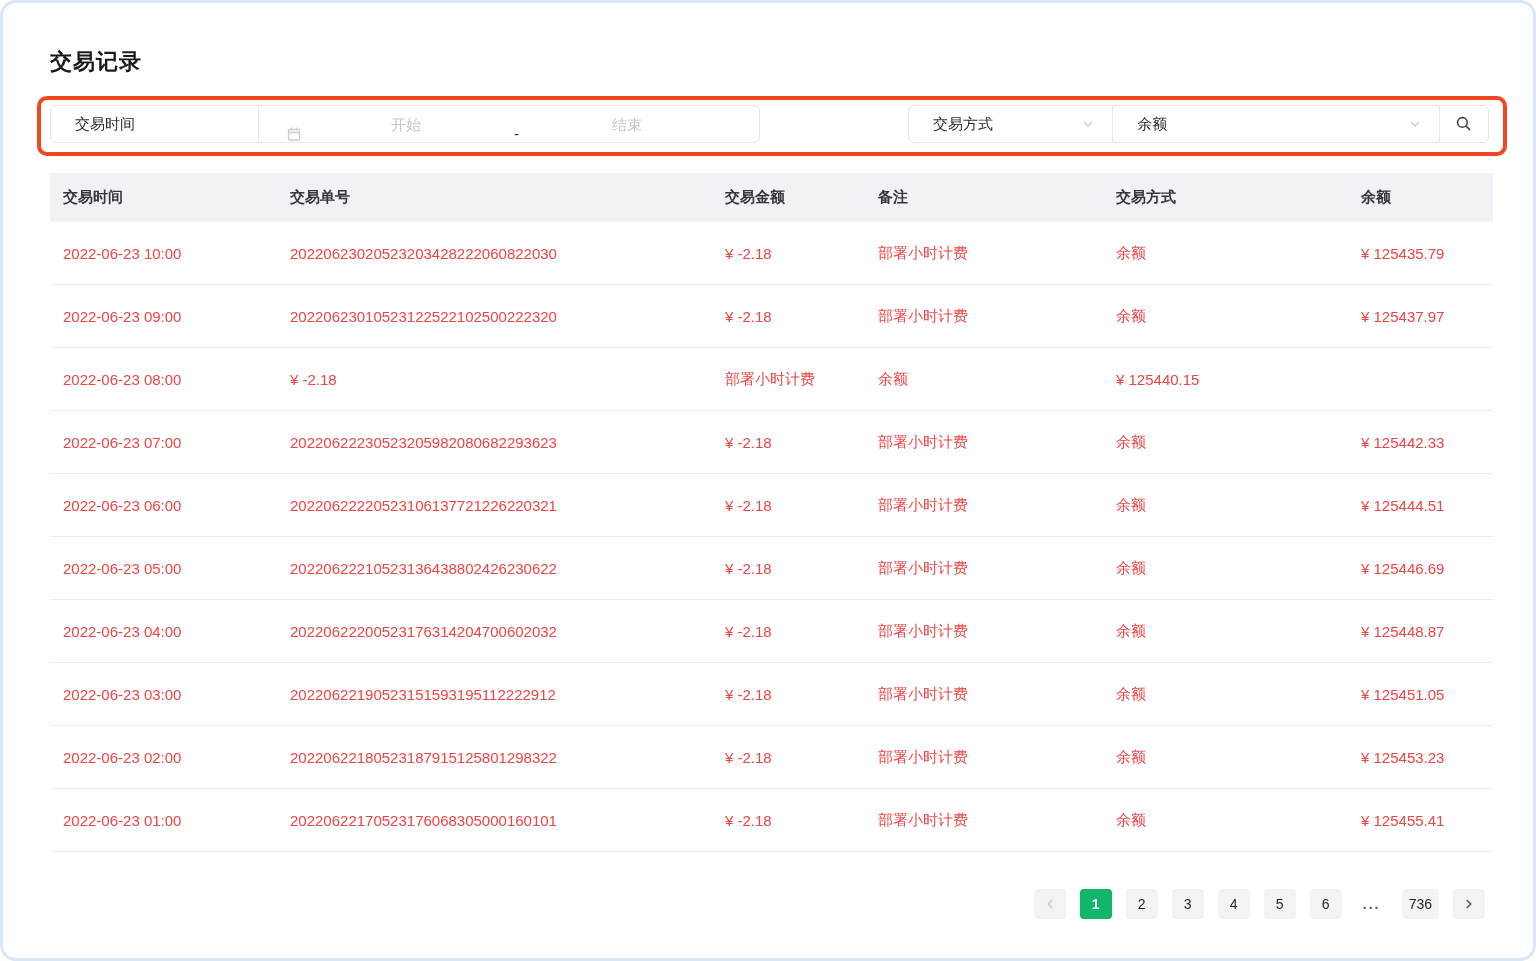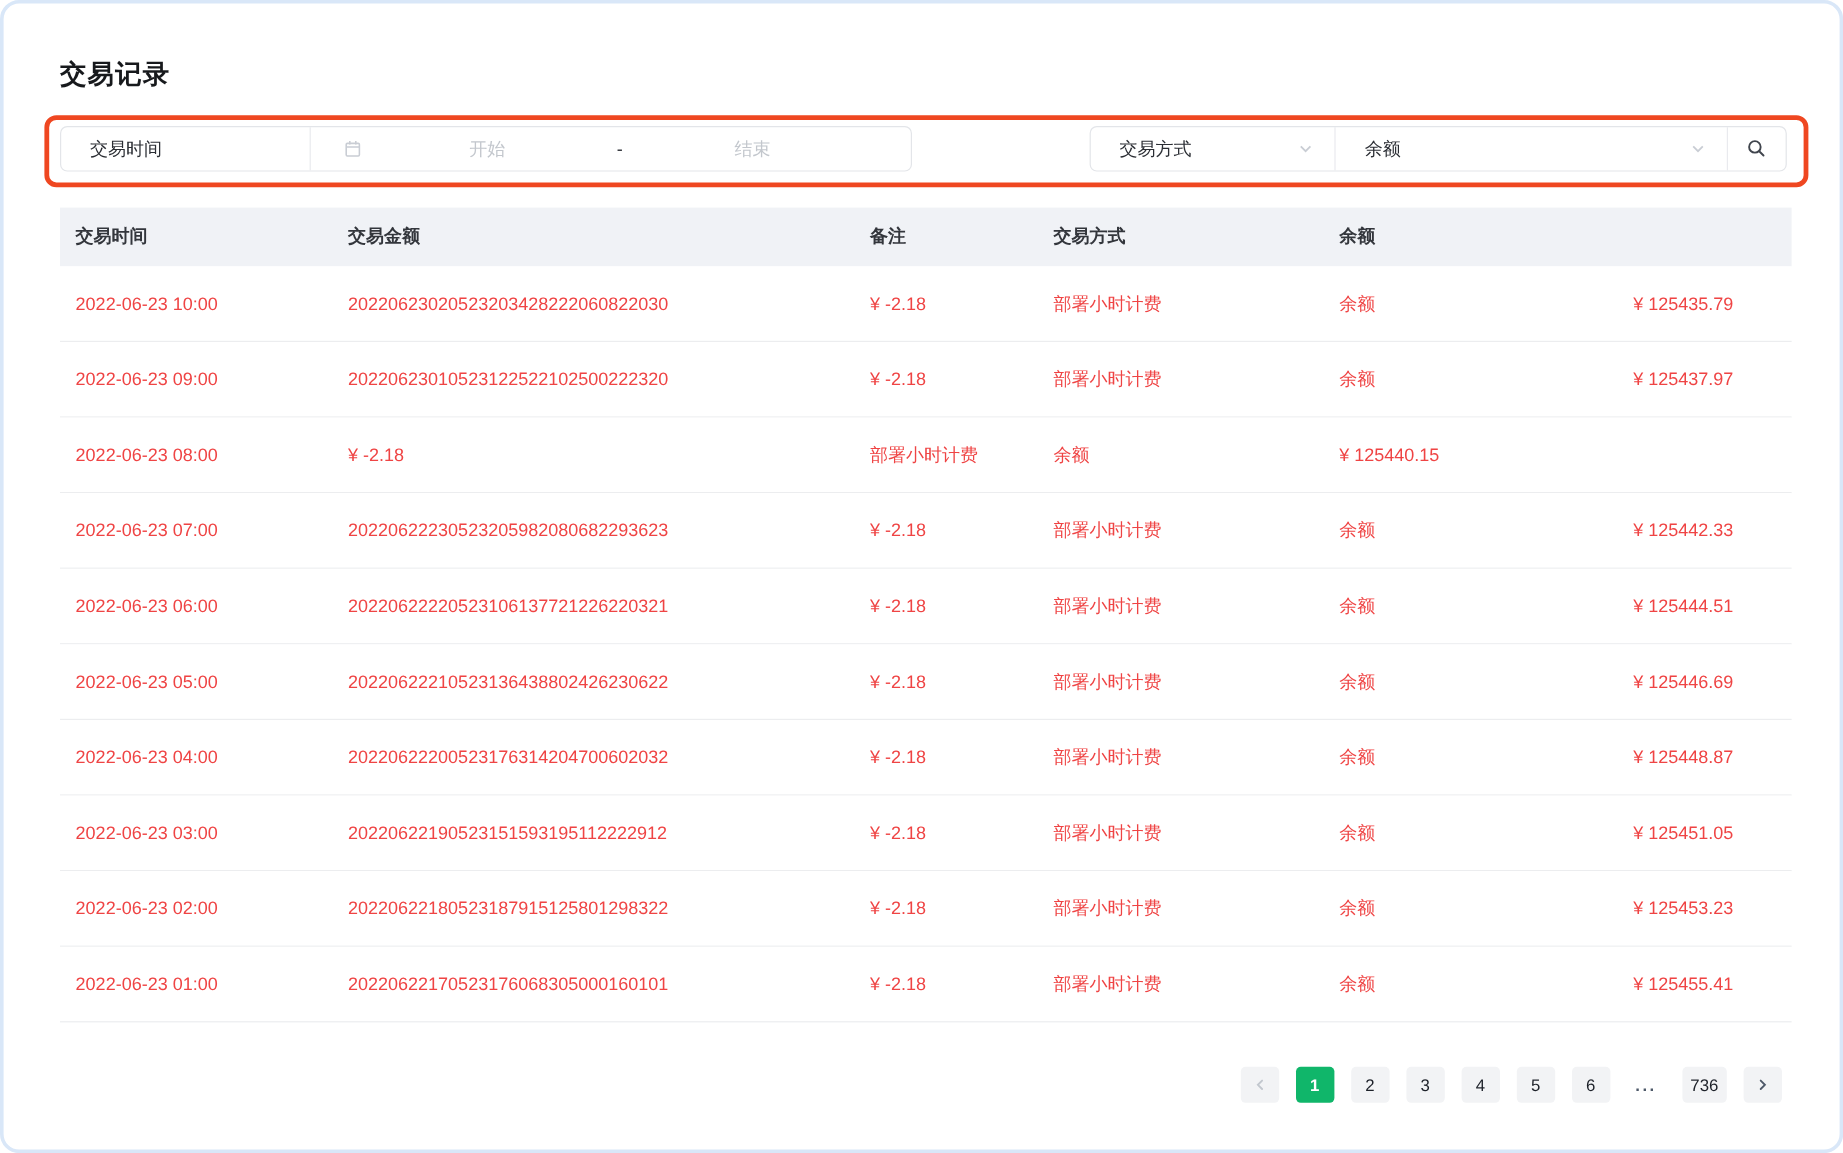--- a/index.html
+++ b/index.html
@@ -27,21 +27,21 @@
   
   .filter-group {
     position:absolute; top:102px; height:38px;
     border:1px solid #e3e5e9; border-radius:6px;
     display:flex; align-items:center; background:#fff; font-size:15px;
   }
   .fg-left  { left:47px;  width:710px; }
   .fg-right { left:905px; width:581px; }
   .fg-divider { width:1px; align-self:stretch; background:#e9eaee; }
   .time-label-section { width:207px; padding-left:24px; color:#2a2d33; }
-  .date-section { flex:1; display:flex; align-items:center; height:100%; }
+  .date-section { flex:1; display:flex; align-items:flex-end; height:100%; }
   .cal-icon { margin-left:27px; display:flex; }
   .date-input {
     flex:1; min-width:0; border:none; outline:none; background:transparent;
     text-align:center; font-size:15px; height:100%;
     font-family:"Liberation Sans","DejaVu Sans",sans-serif; color:#2a2d33;
   }
   .date-input::placeholder { color:#c3c7cd; }
   .date-sep { color:#2a2d33; padding:0 4px; }
   .select-section {
     display:flex; align-items:center; justify-content:space-between;
@@ -137,20 +137,21 @@
           <circle cx="7.4" cy="7.4" r="4.8"></circle>
           <line x1="11" y1="11" x2="14.6" y2="14.6"></line>
         </svg>
       </span>
     </div>
   </div>
 
   <div class="table">
     <div class="t-head">
       <div>交易时间</div>
+      <div>交易单号</div>
       <div>交易金额</div>
       <div>备注</div>
       <div>交易方式</div>
       <div>余额</div>
     </div>
     <div>
         <div class="t-row">
       <div>2022-06-23 10:00</div>
       <div>20220623020523203428222060822030</div>
       <div>¥ -2.18</div>

